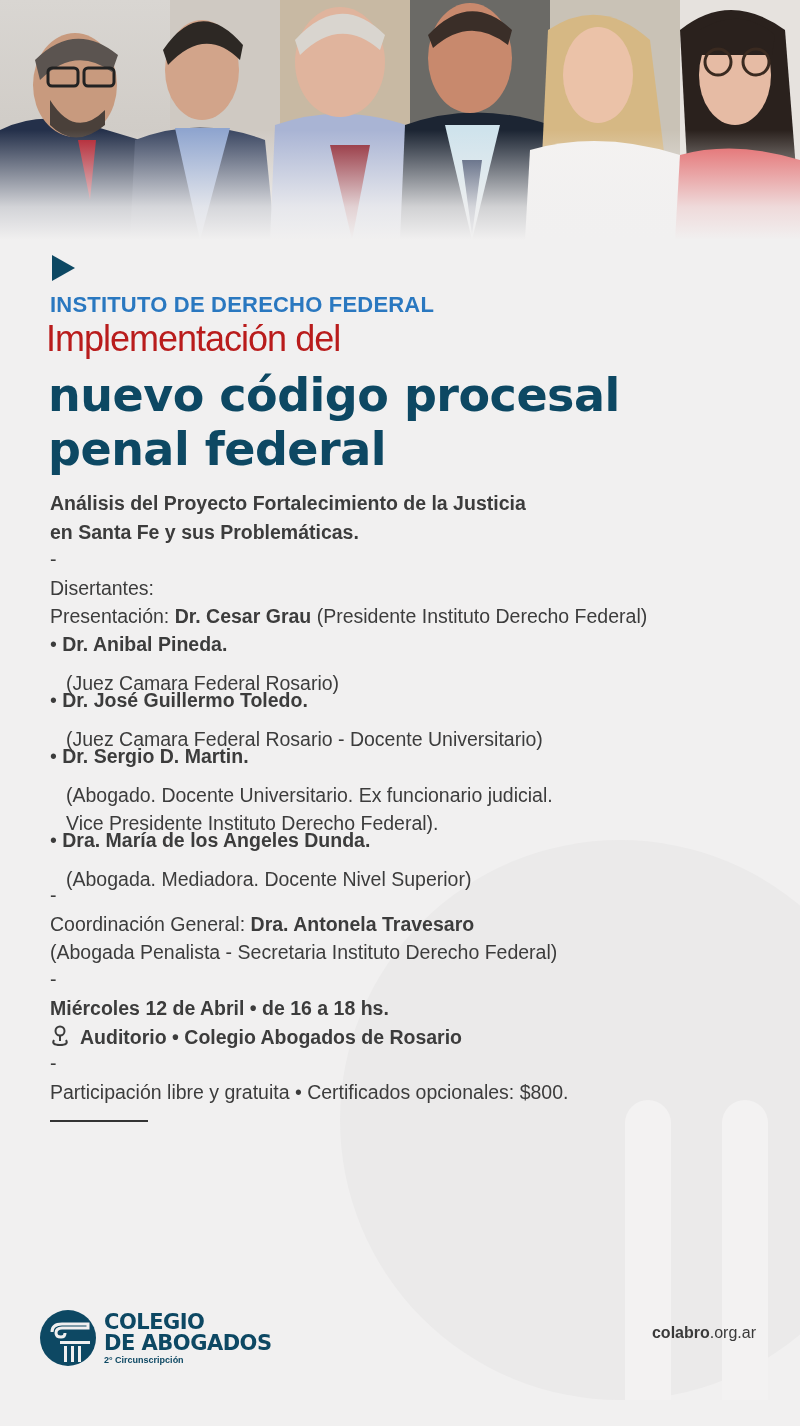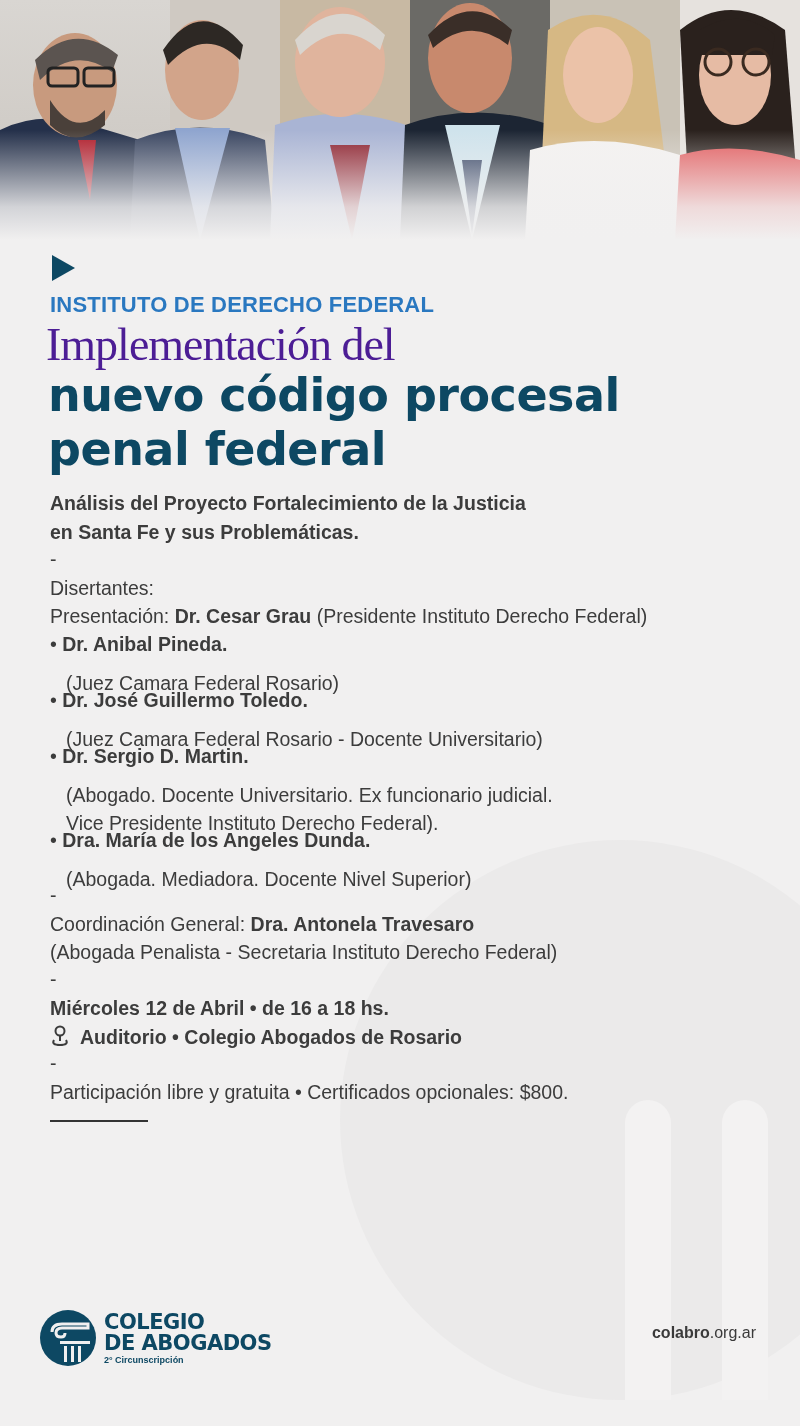--- a/index.html
+++ b/index.html
@@ -43,22 +43,22 @@
     border-left: 23px solid #0d4863;
     z-index: 3;
   }
   .institute {
     position: absolute; left: 50px; top: 292px;
     font-size: 22px; font-weight: bold; color: #2a78c0;
     letter-spacing: 0.2px;
   }
   .title-light {
     position: absolute; left: 46px; top: 318px;
-    font-size: 46px; font-weight: normal; color: #4c1d95;
-    font-family: Liberation Serif, serif;
+    font-size: 36px; font-weight: normal; color: #b91c1c;
+    font-family: Liberation Sans, sans-serif;
     letter-spacing: -1px;
     font-weight: 200;
   }
   .title-bold {
     position: absolute; left: 48px;
     font-size: 46px; font-weight: bold; color: #0d4863;
     font-family: "DejaVu Sans", sans-serif;
     letter-spacing: -0.5px;
   }
   .t1 { top: 368px; }

